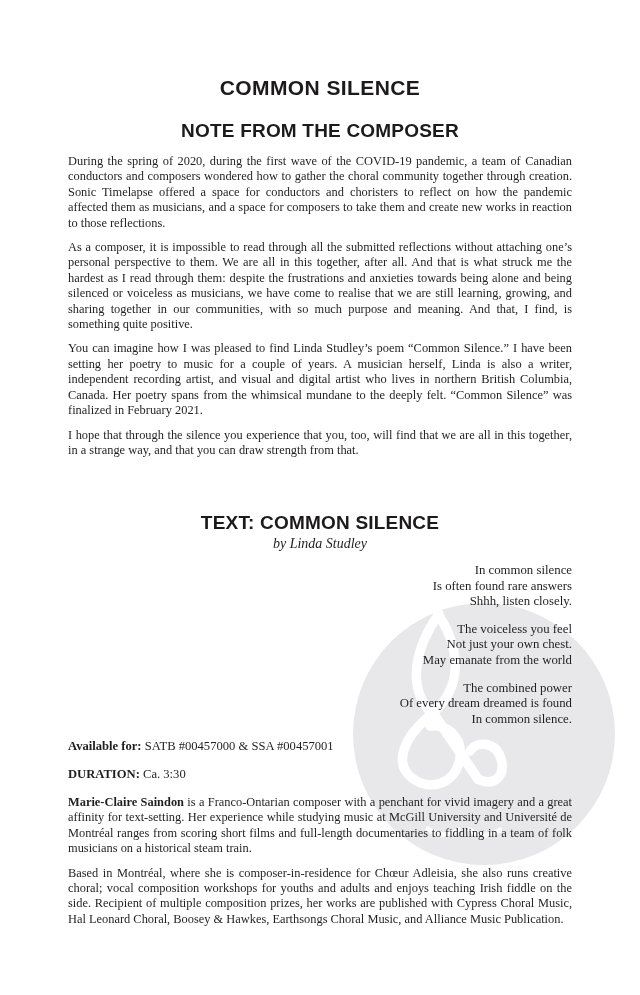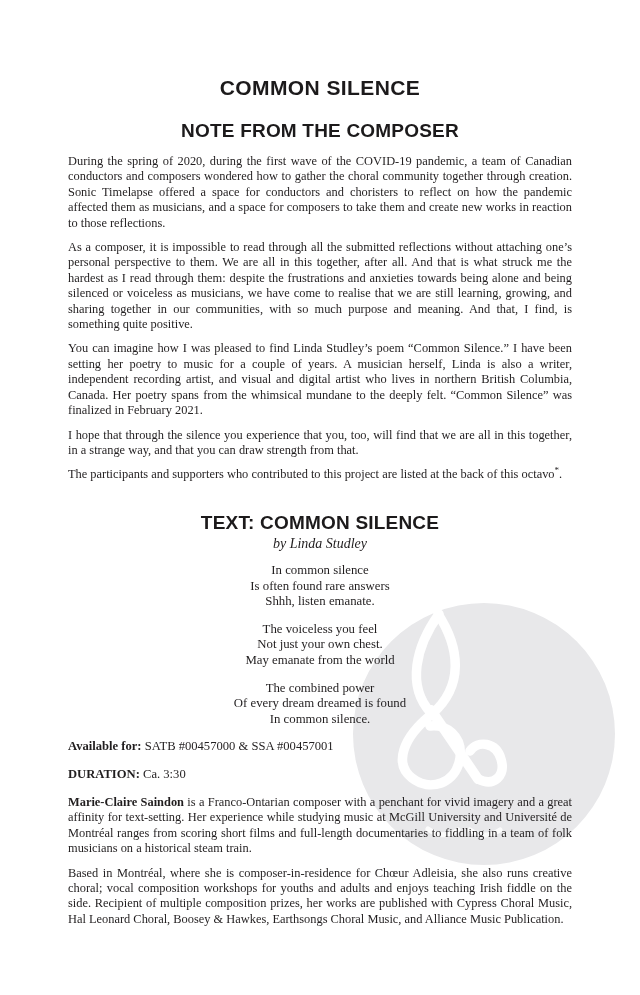--- a/index.html
+++ b/index.html
@@ -38,21 +38,21 @@
     font-size: 12.4px; line-height: 15.4px;
     text-align: justify; margin: 0 0 9px 0;
   }
   .body-p sup { font-size: 9px; line-height: 0; }
 
   .text-block { text-align: center; }
   h3.text-heading { margin: 0 0 2px 0; }
   .byline {
     font-style: italic; font-size: 14px; margin: 0 0 11px 0;
   }
-  .stanza { margin: 4px 0 12px 0; }
+  .stanza { margin: 4px 0 12px 0; text-align: right; }
   .poem-line { font-size: 12.8px; line-height: 15.6px; }
 
   .meta-p { font-size: 12.6px; margin: 0 0 13px 0; }
   .meta-p .lead, .bio-name { font-weight: bold; }
 </style>
 </head>
 <body>
 
 <div class="page">
 
@@ -76,31 +76,30 @@
 
   <div class="content">
 
     <div class="block" style="top:76px;">
       <h1 class="doc-title">COMMON SILENCE</h1>
       <h2 class="section-heading">NOTE FROM THE COMPOSER</h2>
       <p class="body-p">During the spring of 2020, during the first wave of the COVID-19 pandemic, a team of Canadian conductors and composers wondered how to gather the choral community together through creation. Sonic Timelapse offered a space for conductors and choristers to reflect on how the pandemic affected them as musicians, and a space for composers to take them and create new works in reaction to those reflections.</p>
       <p class="body-p">As a composer, it is impossible to read through all the submitted reflections without attaching one’s personal perspective to them. We are all in this together, after all. And that is what struck me the hardest as I read through them: despite the frustrations and anxieties towards being alone and being silenced or voiceless as musicians, we have come to realise that we are still learning, growing, and sharing together in our communities, with so much purpose and meaning. And that, I find, is something quite positive.</p>
       <p class="body-p">You can imagine how I was pleased to find Linda Studley’s poem “Common Silence.” I have been setting her poetry to music for a couple of years. A musician herself, Linda is also a writer, independent recording artist, and visual and digital artist who lives in northern British Columbia, Canada. Her poetry spans from the whimsical mundane to the deeply felt. “Common Silence” was finalized in February 2021.</p>
       <p class="body-p">I hope that through the silence you experience that you, too, will find that we are all in this together, in a strange way, and that you can draw strength from that.</p>
-      <p class="body-p"><span>The participants and supporters who contributed to this project are listed at the back of this octavo</span><sup>*</sup><span>.</span></p>
     </div>
 
     <div class="block text-block" style="top:512px;">
       <h3 class="text-heading">TEXT: COMMON SILENCE</h3>
       <p class="byline">by Linda Studley</p>
 
       <div class="stanza">
         <div class="poem-line">In common silence</div>
         <div class="poem-line">Is often found rare answers</div>
-        <div class="poem-line">Shhh, listen emanate.</div>
+        <div class="poem-line">Shhh, listen closely.</div>
       </div>
       <div class="stanza">
         <div class="poem-line">The voiceless you feel</div>
         <div class="poem-line">Not just your own chest.</div>
         <div class="poem-line">May emanate from the world</div>
       </div>
       <div class="stanza">
         <div class="poem-line">The combined power</div>
         <div class="poem-line">Of every dream dreamed is found</div>
         <div class="poem-line">In common silence.</div>

